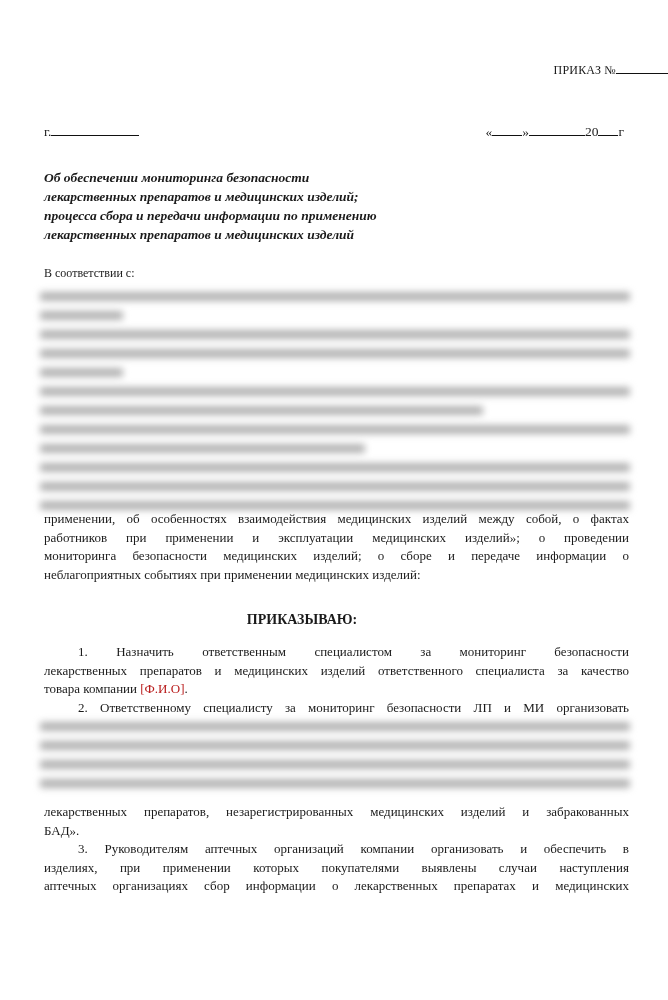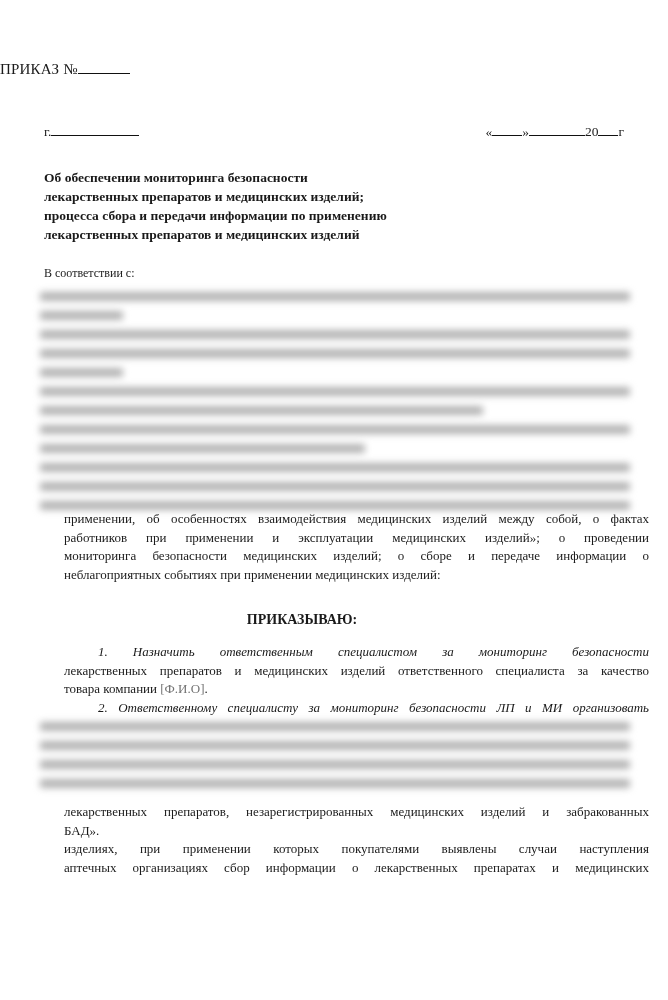--- a/index.html
+++ b/index.html
@@ -18,22 +18,22 @@
     .page {
       position: absolute;
       left: 0; top: 0;
       width: 668px; height: 1000px;
       background: #fff;
     }
     .title {
       position: absolute;
       top: 60px;
       left: 0; width: 668px;
-      text-align: left;
-      font-size: 15px;
+      text-align: right;
+      font-size: 12px;
       letter-spacing: 0.2px;
     }
     .title .blank {
       display: inline-block;
       width: 52px;
       border-bottom: 1.4px solid #111;
       height: 13px;
       vertical-align: baseline;
     }
     .place-date {
@@ -61,20 +61,21 @@
     .date .b2 { display:inline-block; width: 56px; border-bottom:1.2px solid #111; height:12px; }
     .date .b3 { display:inline-block; width: 20px; border-bottom:1.2px solid #111; height:12px; }
     .subject {
       position: absolute;
       top: 168px;
       left: 44px;
       width: 420px;
       font-weight: bold;
       font-size: 13.5px;
       line-height: 19px;
+      font-style: italic;
     }
     .subject div { white-space: nowrap; }
     .basis-label {
       position: absolute;
       top: 266px;
       left: 44px;
       font-weight: normal;
       font-size: 12px;
     }
     .blur-block {
@@ -92,41 +93,40 @@
     }
     .blur-line.short { width: 14%; }
     .blur-line.mid { width: 75%; }
     .para {
       position: absolute;
       left: 44px;
       width: 585px;
       font-size: 13px;
       line-height: 18.7px;
       text-align: justify;
-      margin-left: 20px;
     }
     .para .ln {
       display: block;
       text-align: justify;
       text-align-last: justify;
       white-space: nowrap;
     }
     .para .ln.last {
       text-align-last: left;
     }
-    .para .indent { padding-left: 34px; font-style: italic; }
+    .para .indent { padding-left: 34px; }
     .heading {
       position: absolute;
       top: 612px;
       left: 0; width: 604px;
       text-align: center;
       font-weight: bold;
       font-size: 14px;
     }
-    .red { color: #737373; }
+    .red { color: #b91c1c; }
   </style>
 </head>
 <body>
 
 <div class="page">
 
   <div class="title">
     <span>ПРИКАЗ №</span><span class="blank"></span>
   </div>
 
@@ -188,17 +188,18 @@
     <div class="blur-line" style="width:100%"></div>
     <div class="blur-line" style="width:100%"></div>
   </div>
 
   <div class="para" style="top:803px;">
     <span class="ln">лекарственных препаратов, незарегистрированных медицинских изделий и забракованных</span>
     <span class="ln last">БАД».</span>
   </div>
 
   <div class="para" style="top:840px;">
+    <span class="ln indent">3. Руководителям аптечных организаций компании организовать и обеспечить в</span>
     <span class="ln">изделиях, при применении которых покупателями выявлены случаи наступления</span>
     <span class="ln">аптечных организациях сбор информации о лекарственных препаратах и медицинских</span>
   </div>
 
 </div>
 
 </body></html>

